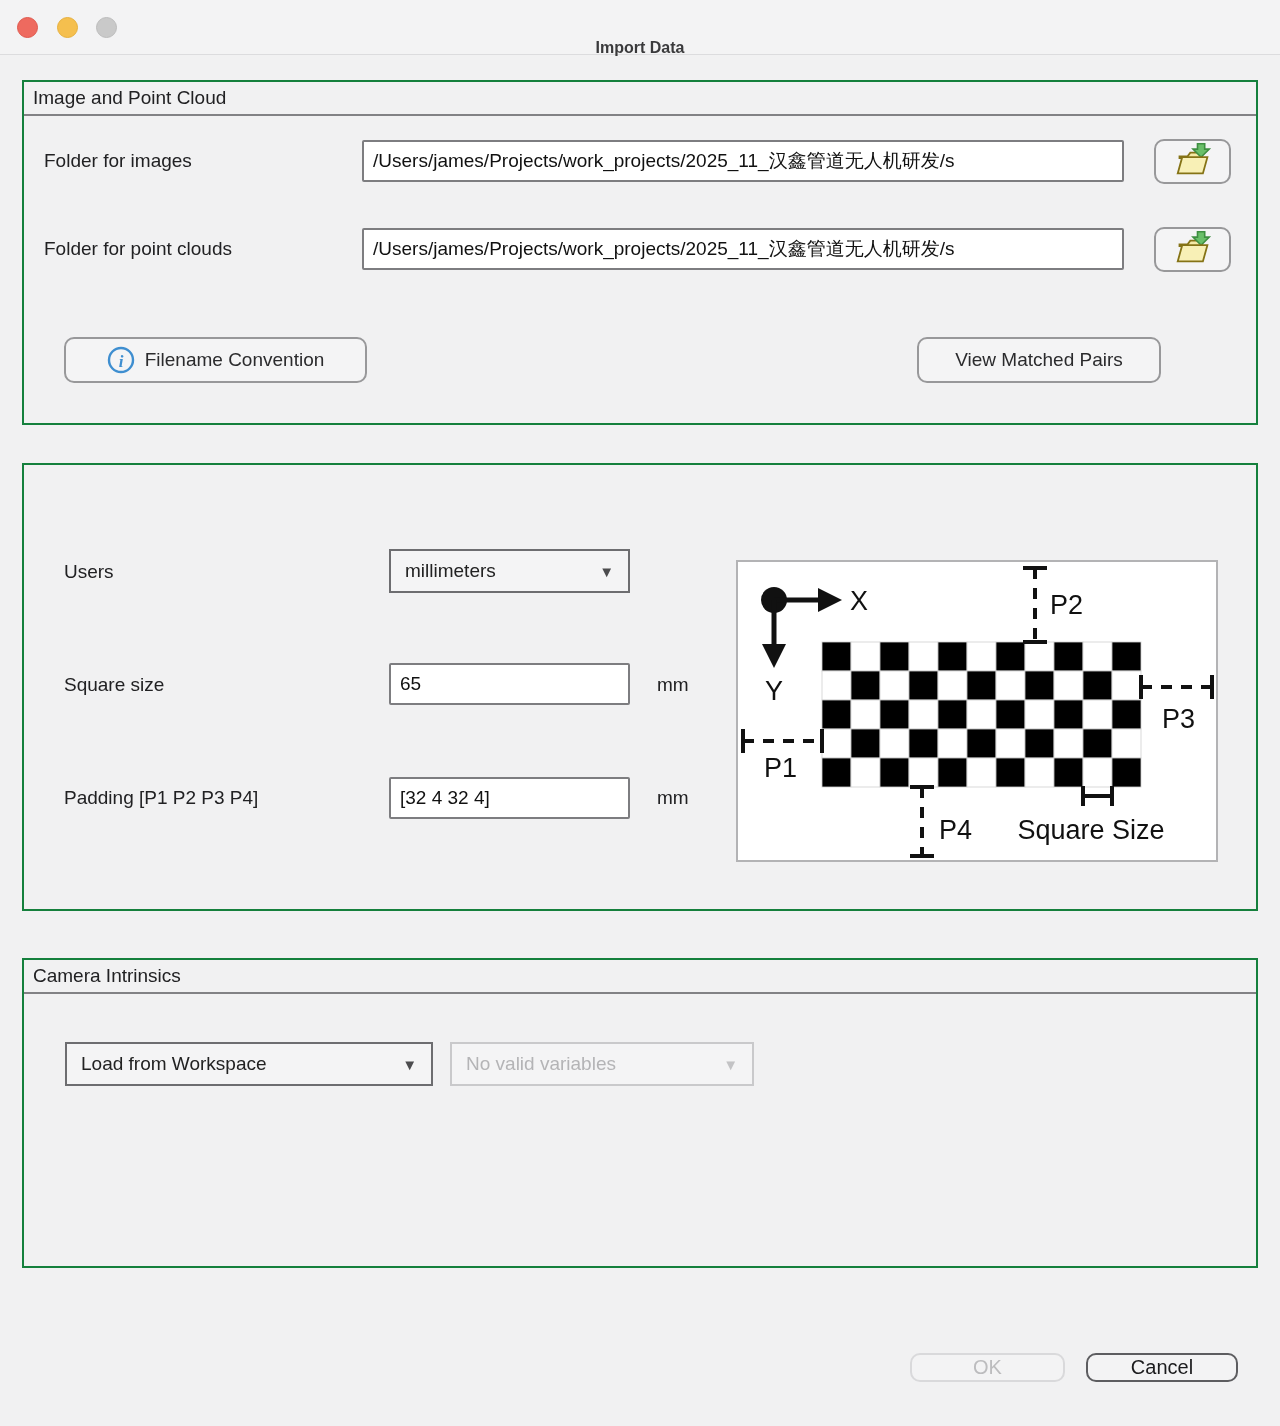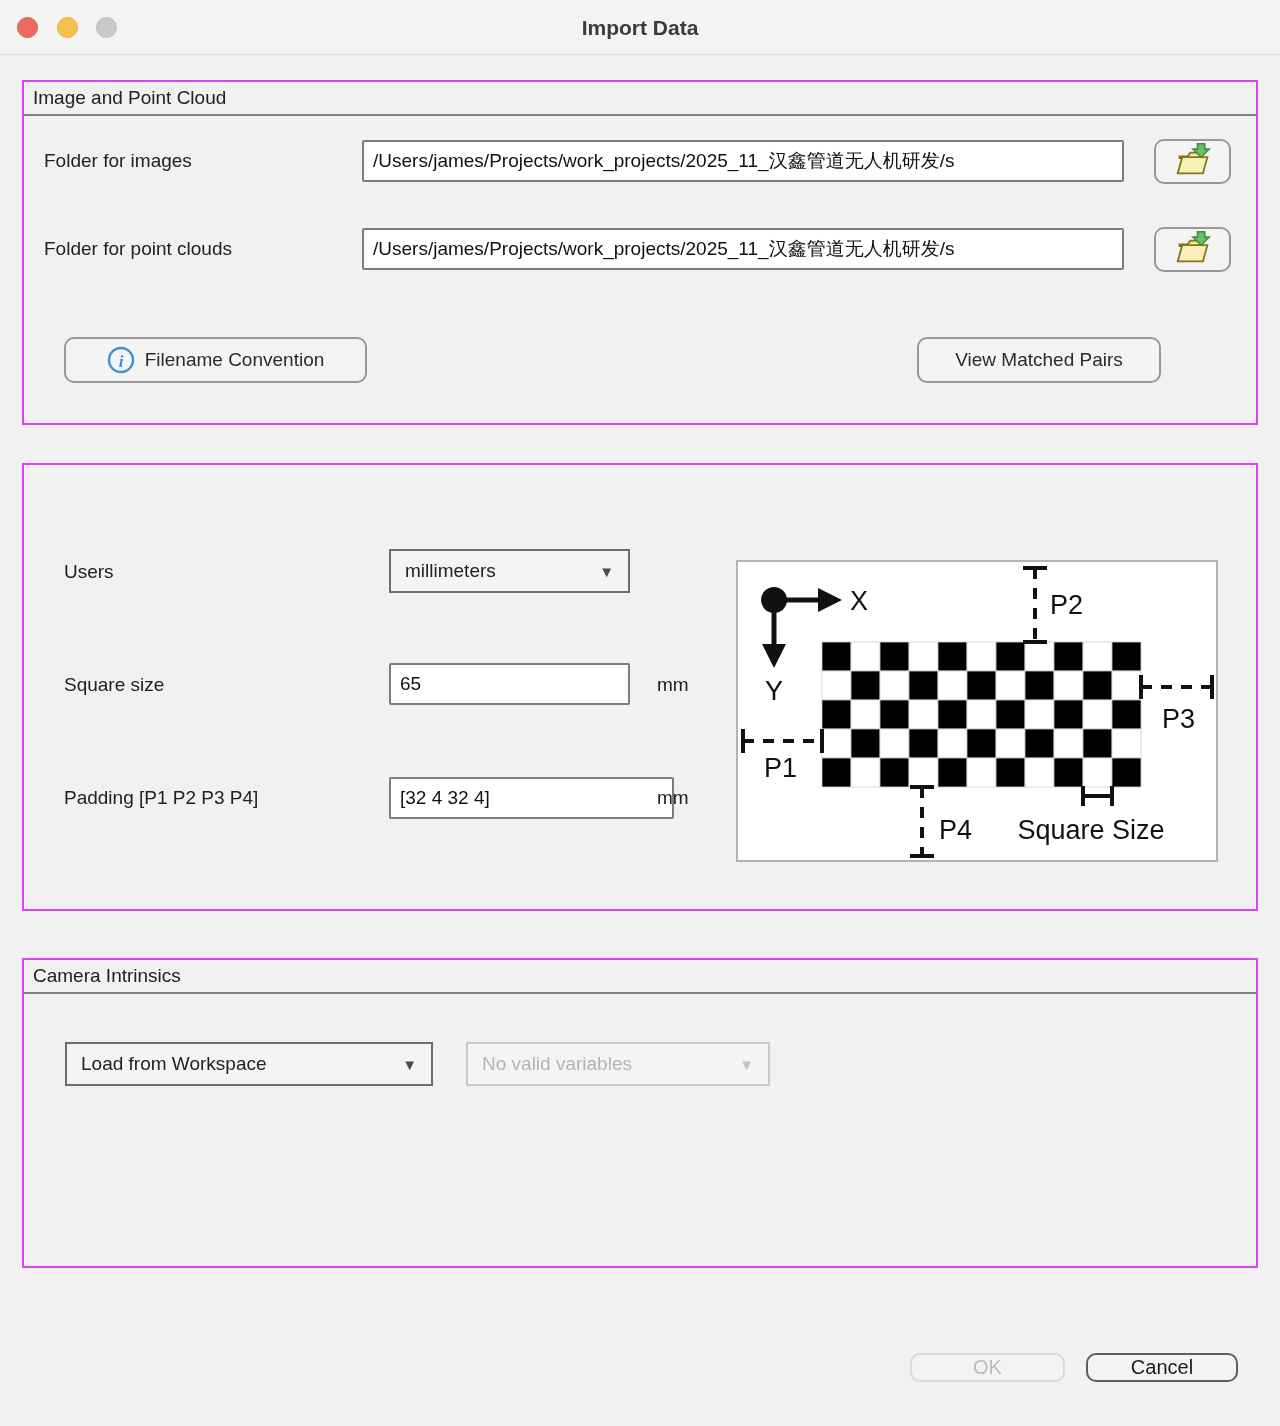--- a/index.html
+++ b/index.html
@@ -11,31 +11,31 @@
     color:#1c1c1e;
     overflow:hidden;
   }
   
   .titlebar {
     position:absolute; top:0; left:0; width:1280px; height:55px;
     background:#f3f3f4; border-bottom:1px solid #dcdcde;
   }
   .title {
     width:100%; text-align:center; line-height:55px;
-    font-size:21px; font-weight:bold; color:#3a3a3c;
+    font-size:16px; font-weight:bold; color:#3a3a3c;margin-top:20px;
   }
   .light { position:absolute; top:17px; width:21px; height:21px; border-radius:50%; }
   .light.red    { left:17px;  background:#ee6a5f; border:1px solid #e0584d; }
   .light.yellow { left:57px;  background:#f5bf4e; border:1px solid #e7b03c; }
   .light.gray   { left:96px;  background:#c9c9c9; border:1px solid #bcbcbc; }
 
   
   .section {
     position:absolute; left:22px; width:1236px;
-    border:2px solid #d946ef; background:#f1f1f2;
+    border:2px solid #15803d; background:#f1f1f2;
   }
   .section-header {
     height:34px; border-bottom:2px solid #828285;
     display:flex; align-items:center; padding-left:9px;
     font-size:19px; color:#212123;
   }
   .s1 { top:80px;  height:345px; }
   .s2 { top:463px; height:448px; }
   .s3 { top:958px; height:310px; }
 
@@ -136,21 +136,21 @@
   <div class="dropdown" style="left:365px; top:84px; width:241px; height:44px;">
     <span>millimeters</span>
     <span class="arrow">▼</span>
   </div>
 
   <div class="lbl" style="left:40px; top:209px;">Square size</div>
   <input class="txtfield" style="left: 365px; top: 198px; width: 241px; height: 42px;" value="65">
   <div class="lbl" style="left:633px; top:209px;">mm</div>
 
   <div class="lbl" style="left:40px; top:322px;">Padding [P1 P2 P3 P4]</div>
-  <input class="txtfield" style="left: 365px; top: 312px; width: 285px; height: 42px;" value="[32 4 32 4]">
+  <input class="txtfield" style="left: 365px; top: 312px; width: 241px; height: 42px;" value="[32 4 32 4]">
   <div class="lbl" style="left:633px; top:322px;">mm</div>
 
   <div class="diagram">
     <svg width="478" height="298" viewBox="0 0 478 298">
 
       <g>
           <rect x="84" y="80" width="29" height="29" fill="#000" stroke="#cfcfcf" stroke-width="0.8"></rect>
           <rect x="113" y="80" width="29" height="29" fill="#fff" stroke="#cfcfcf" stroke-width="0.8"></rect>
           <rect x="142" y="80" width="29" height="29" fill="#000" stroke="#cfcfcf" stroke-width="0.8"></rect>
           <rect x="171" y="80" width="29" height="29" fill="#fff" stroke="#cfcfcf" stroke-width="0.8"></rect>
@@ -244,20 +244,20 @@
 </div>
 
 <div class="section s3">
   <div class="section-header">Camera Intrinsics</div>
 
   <div class="dropdown" style="left:41px; top:82px; width:368px; height:44px;">
     <span>Load from Workspace</span>
     <span class="arrow">▼</span>
   </div>
 
-  <div class="dropdown disabled" style="left:426px; top:82px; width:304px; height:44px;margin-left:16px;">
+  <div class="dropdown disabled" style="left:426px; top:82px; width:304px; height:44px;">
     <span>No valid variables</span>
     <span class="arrow">▼</span>
   </div>
 </div>
 
 <button class="footer-btn ok">OK</button>
 <button class="footer-btn cancel">Cancel</button>
 
 </body></html>

